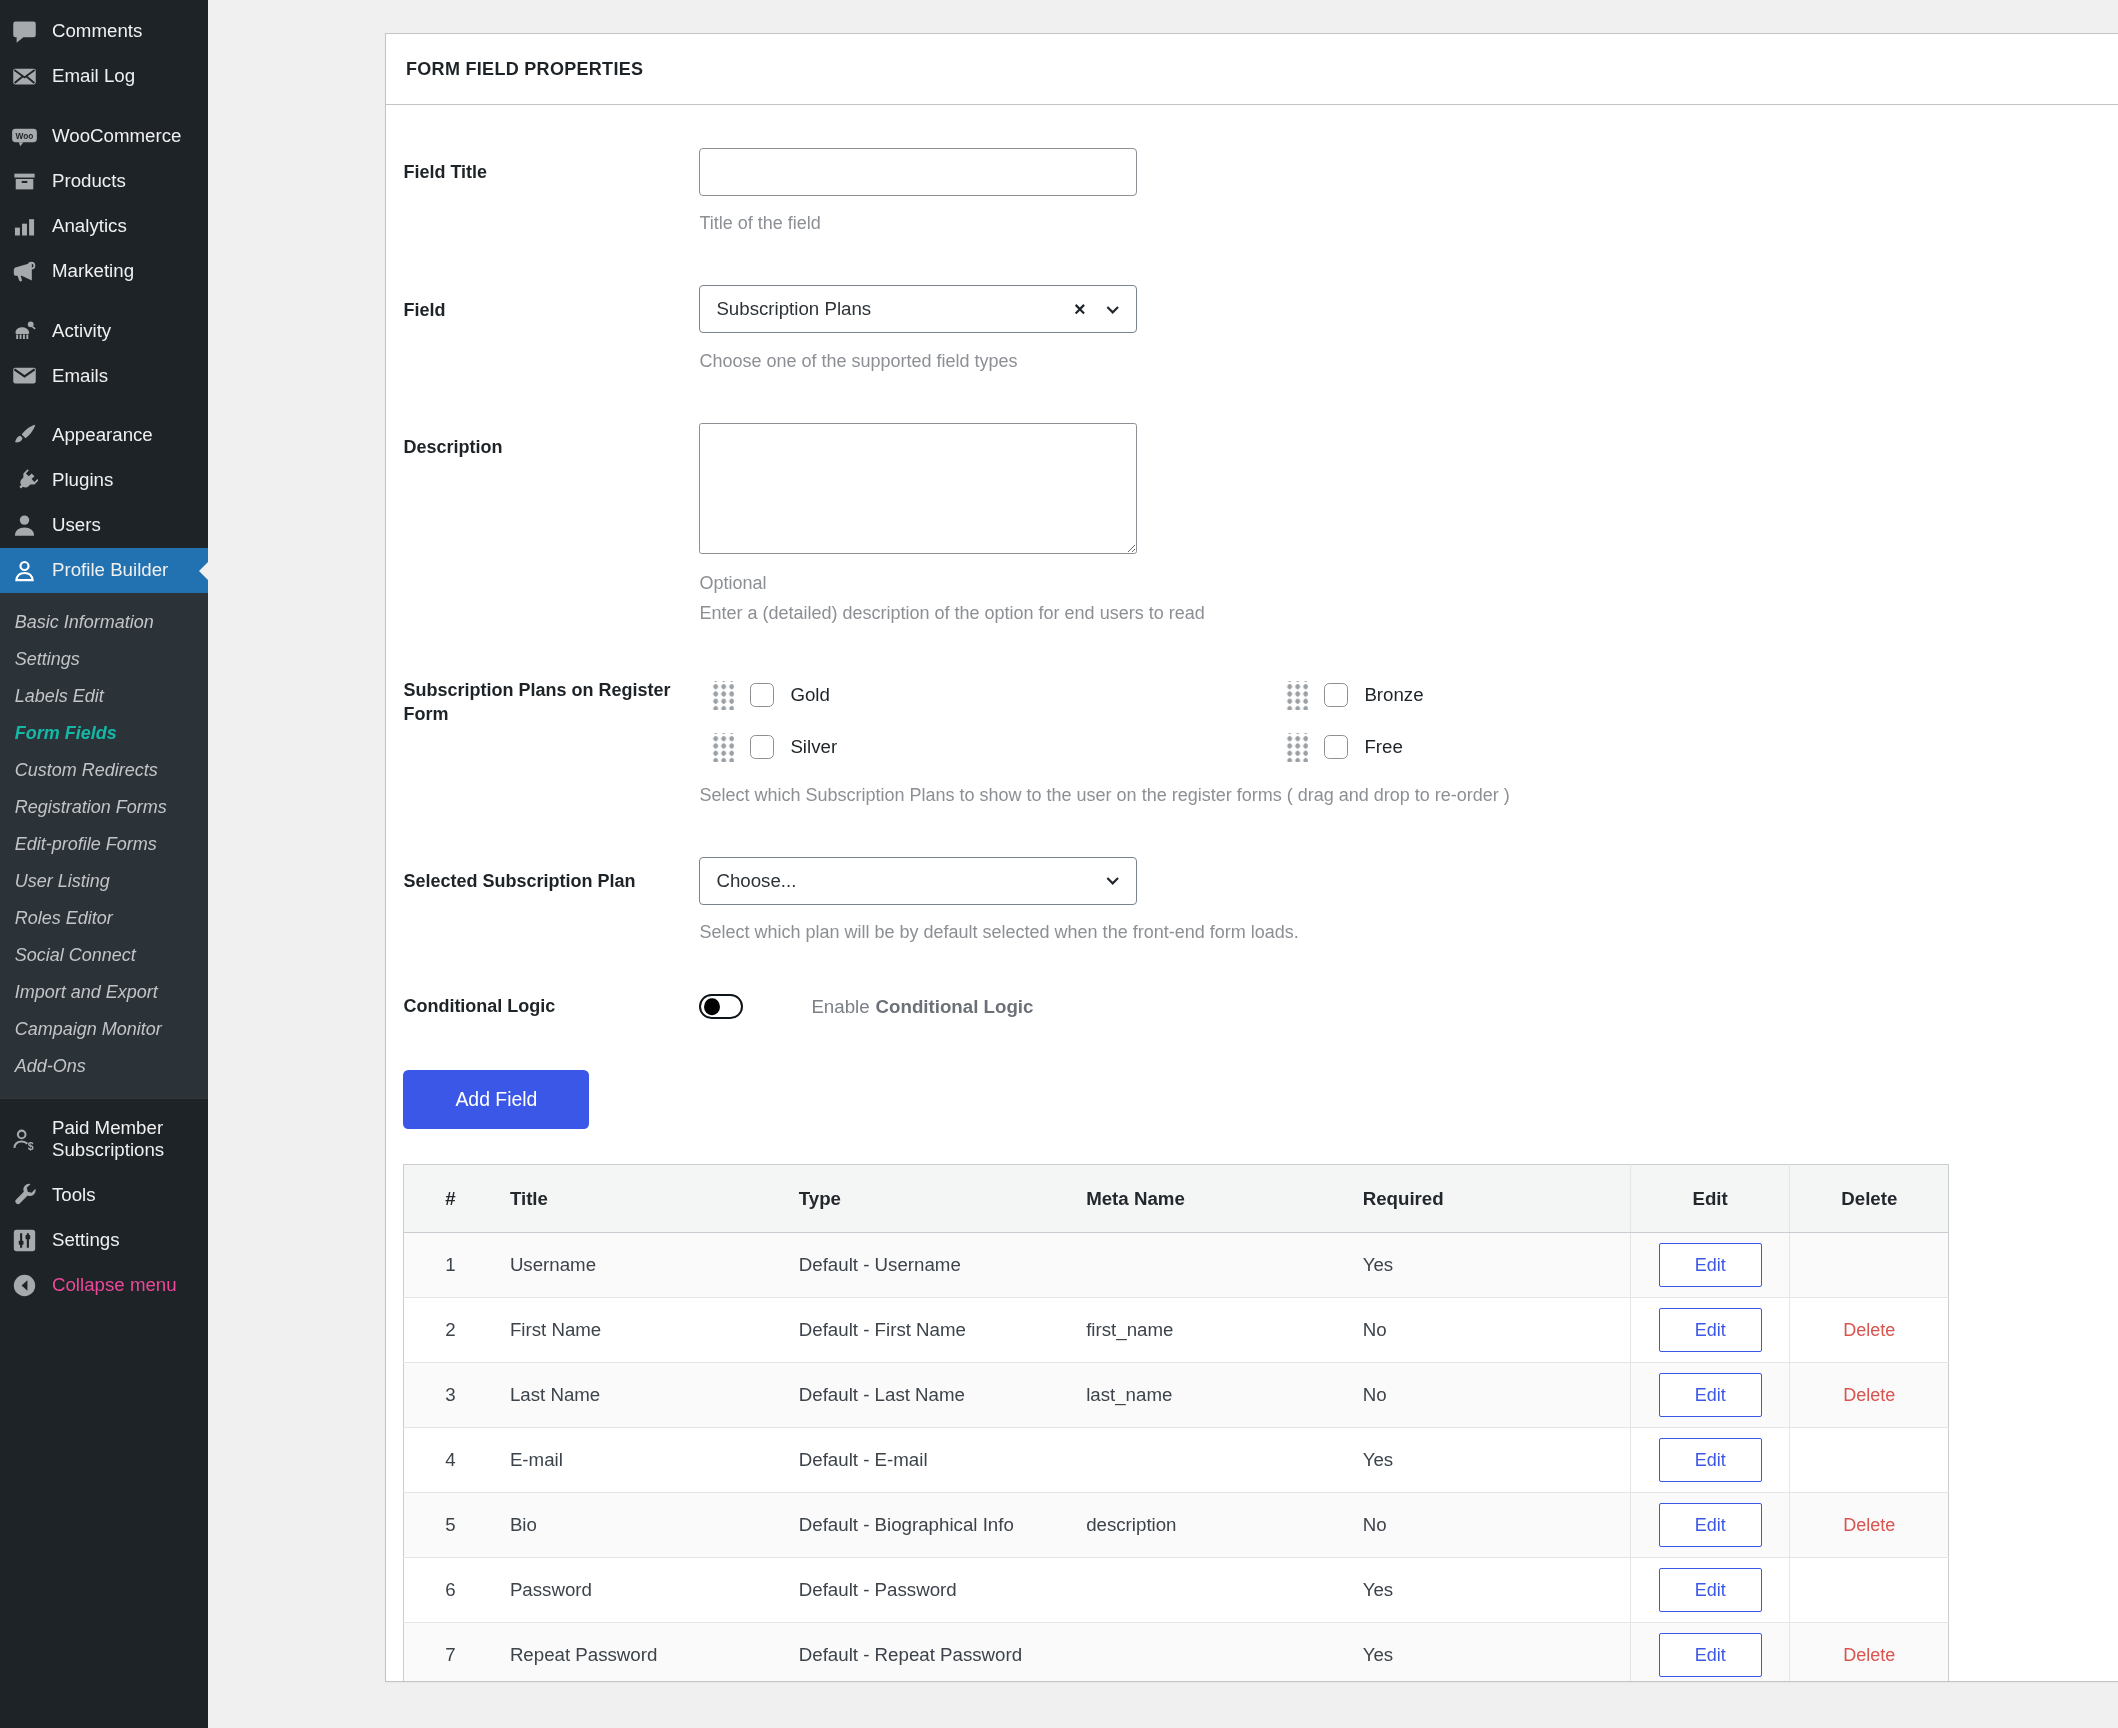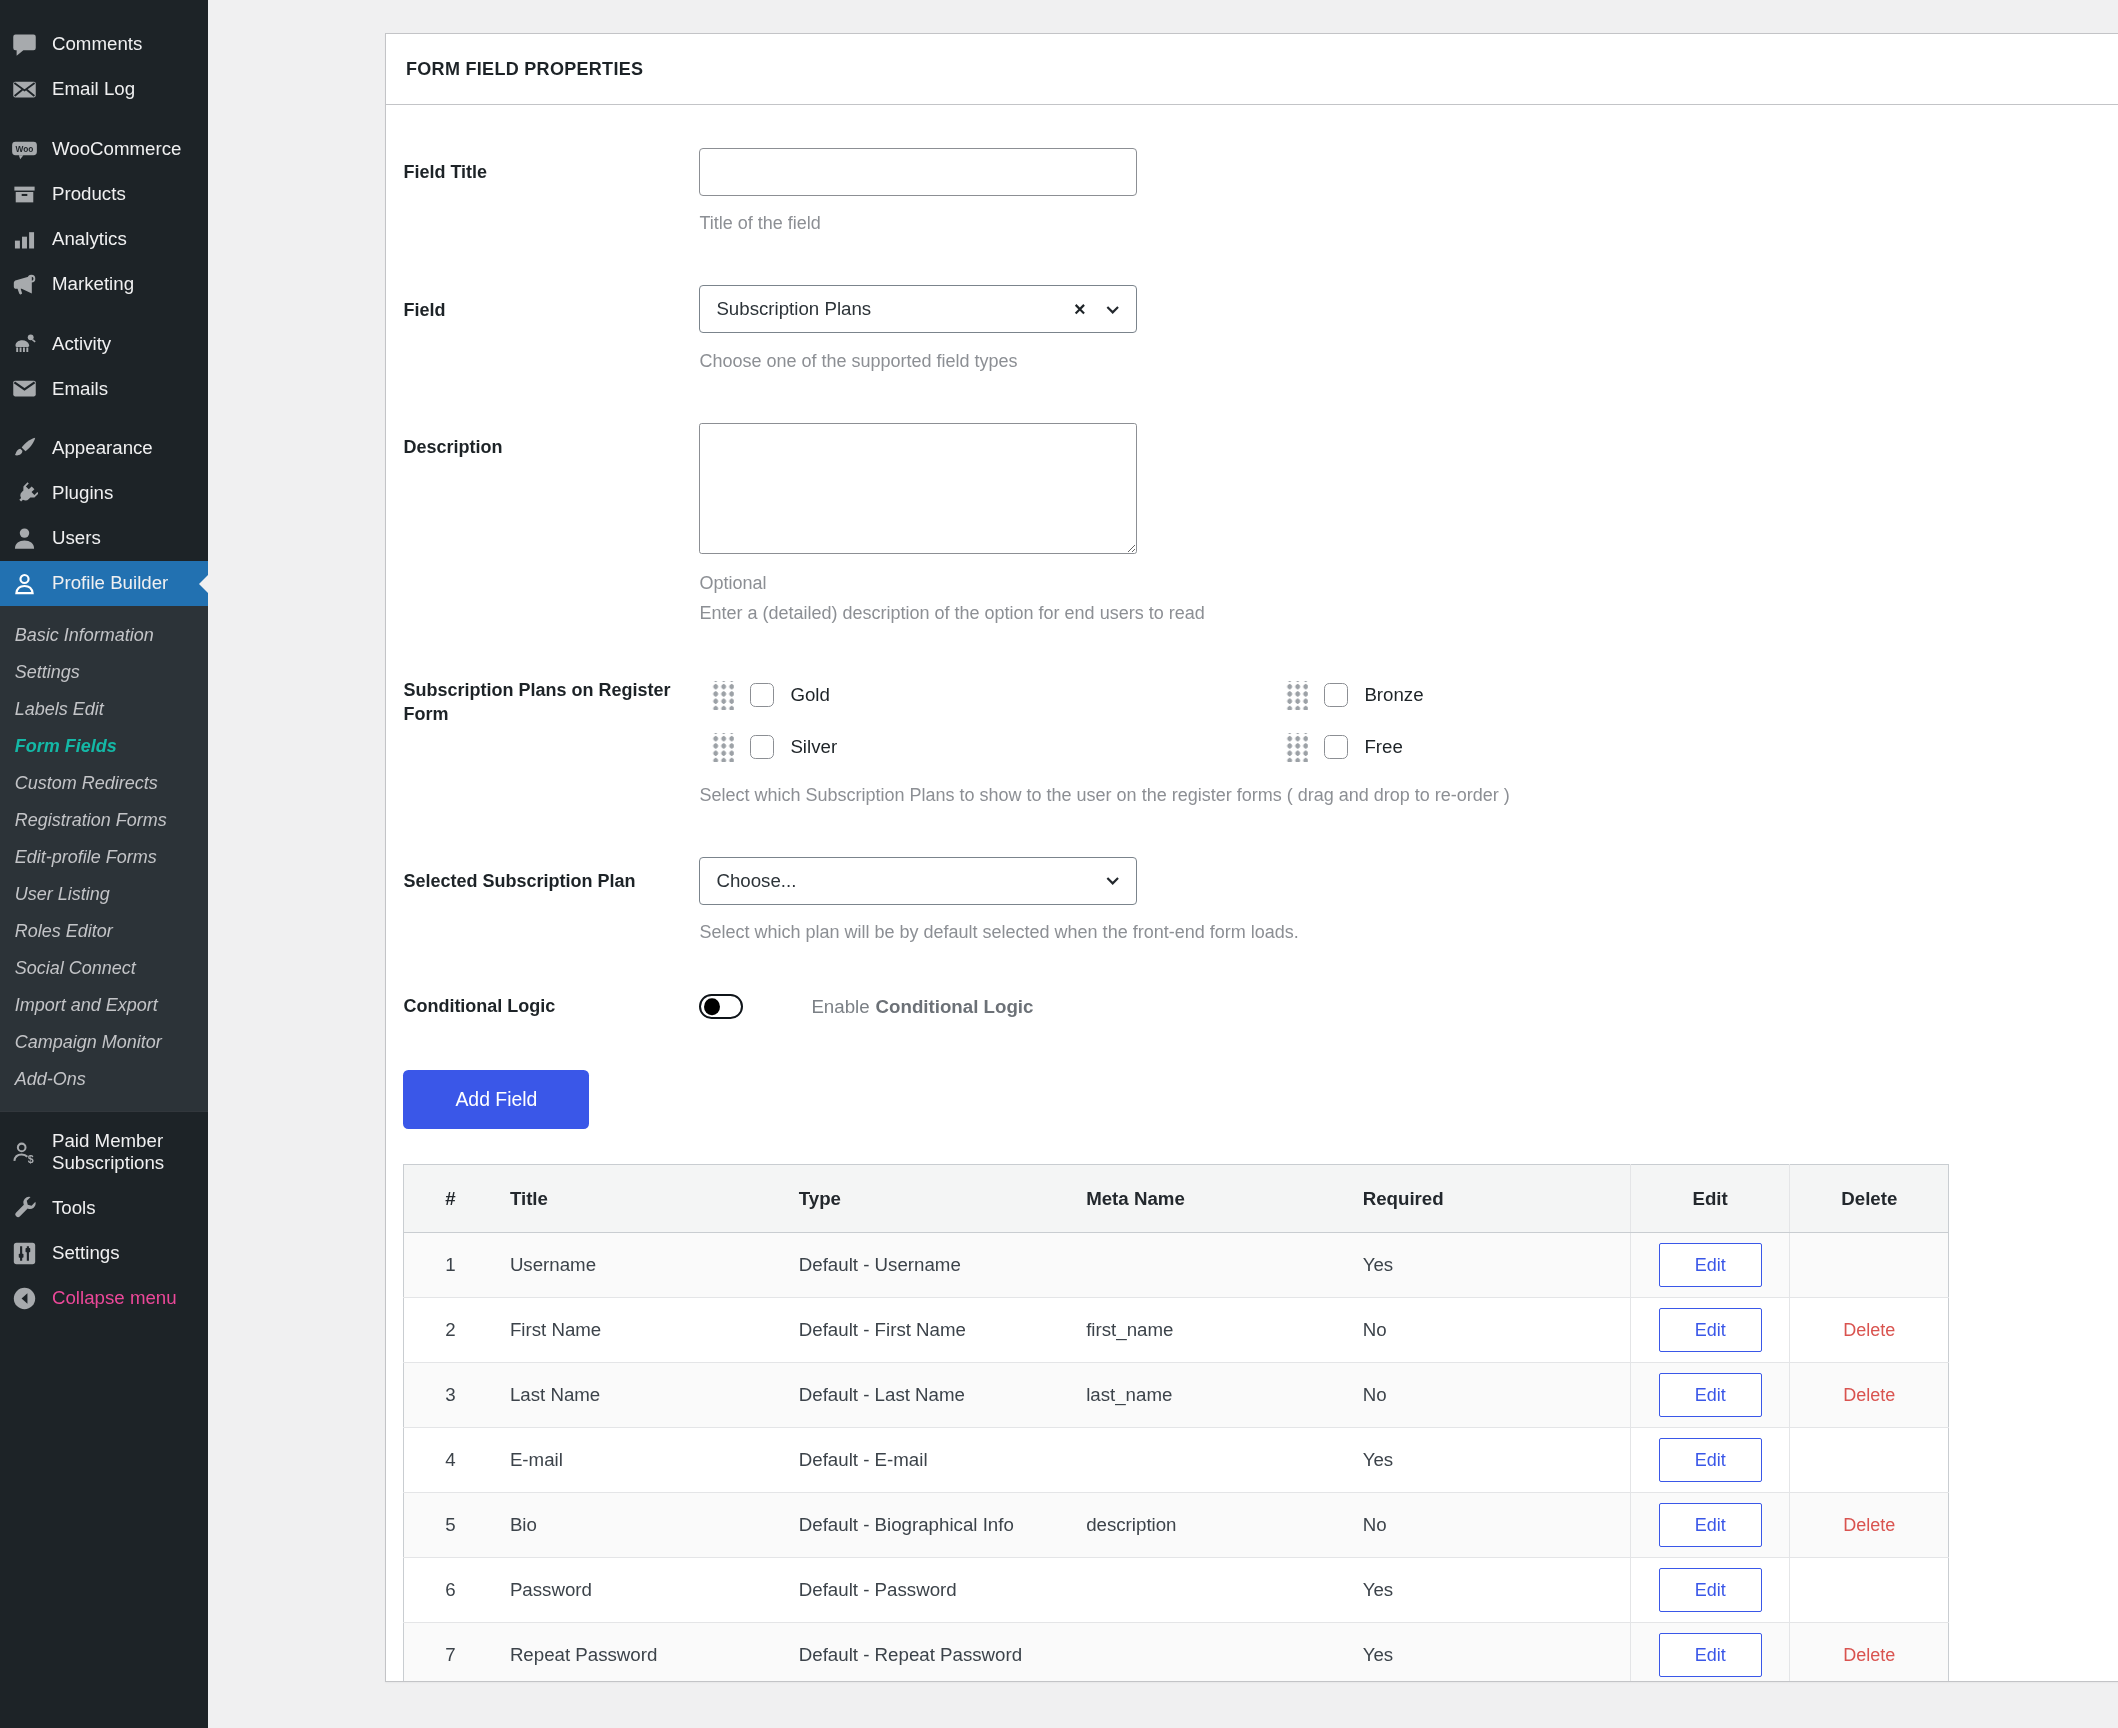--- a/index.html
+++ b/index.html
@@ -2,21 +2,21 @@
 <html style="font-size:10.7px"><head>
 <meta charset="utf-8">
 <style>
   * { margin:0; padding:0; box-sizing:border-box; }
   html,body { width:2119px; height:1729px; overflow:hidden; background:#f0f0f1;
               font-family:"Liberation Sans", sans-serif; }
   #page { position:relative; width:2119px; height:1729px; }
 
   
   .sidebar { position:absolute; left:0; top:0; bottom:0; width:208px; background:#1d2327;
-             color:#f0f0f1; padding-top:22px; }
+             color:#f0f0f1; padding-top:9px; }
   .mi { display:flex; align-items:center; min-height:45px; padding:0 9.3px 0 10.7px; gap:13.3px;
         font-size:18.7px; color:#f0f0f1; cursor:pointer; position:relative; }
   .mi .ico { width:28px; height:28px; flex:0 0 28px; color:#a7aaad;
              display:flex; align-items:center; justify-content:center; }
   .mi .ico svg { width:27px; height:27px; }
   .mi .lbl { line-height:1.2; }
   .mi.gap { margin-top:14.7px; }
   .mi.active { background:#2271b1; }
   .mi.active .ico { color:#ffffff; }
   .mi.active::after { content:""; position:absolute; right:-1.3px; top:50%;

